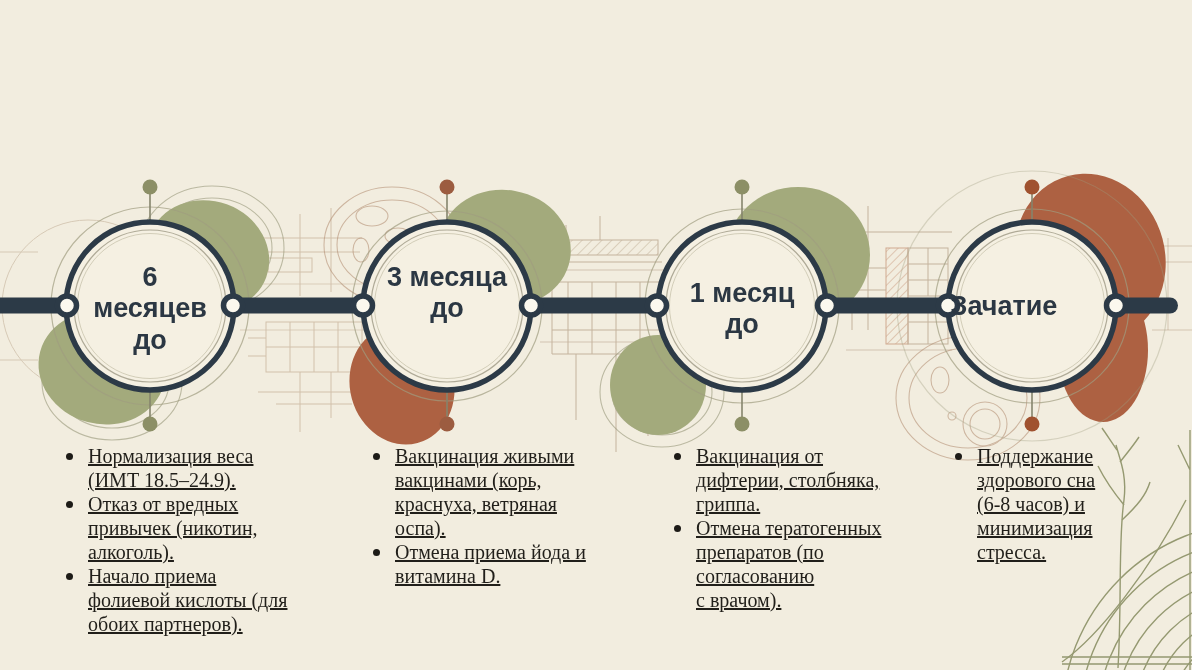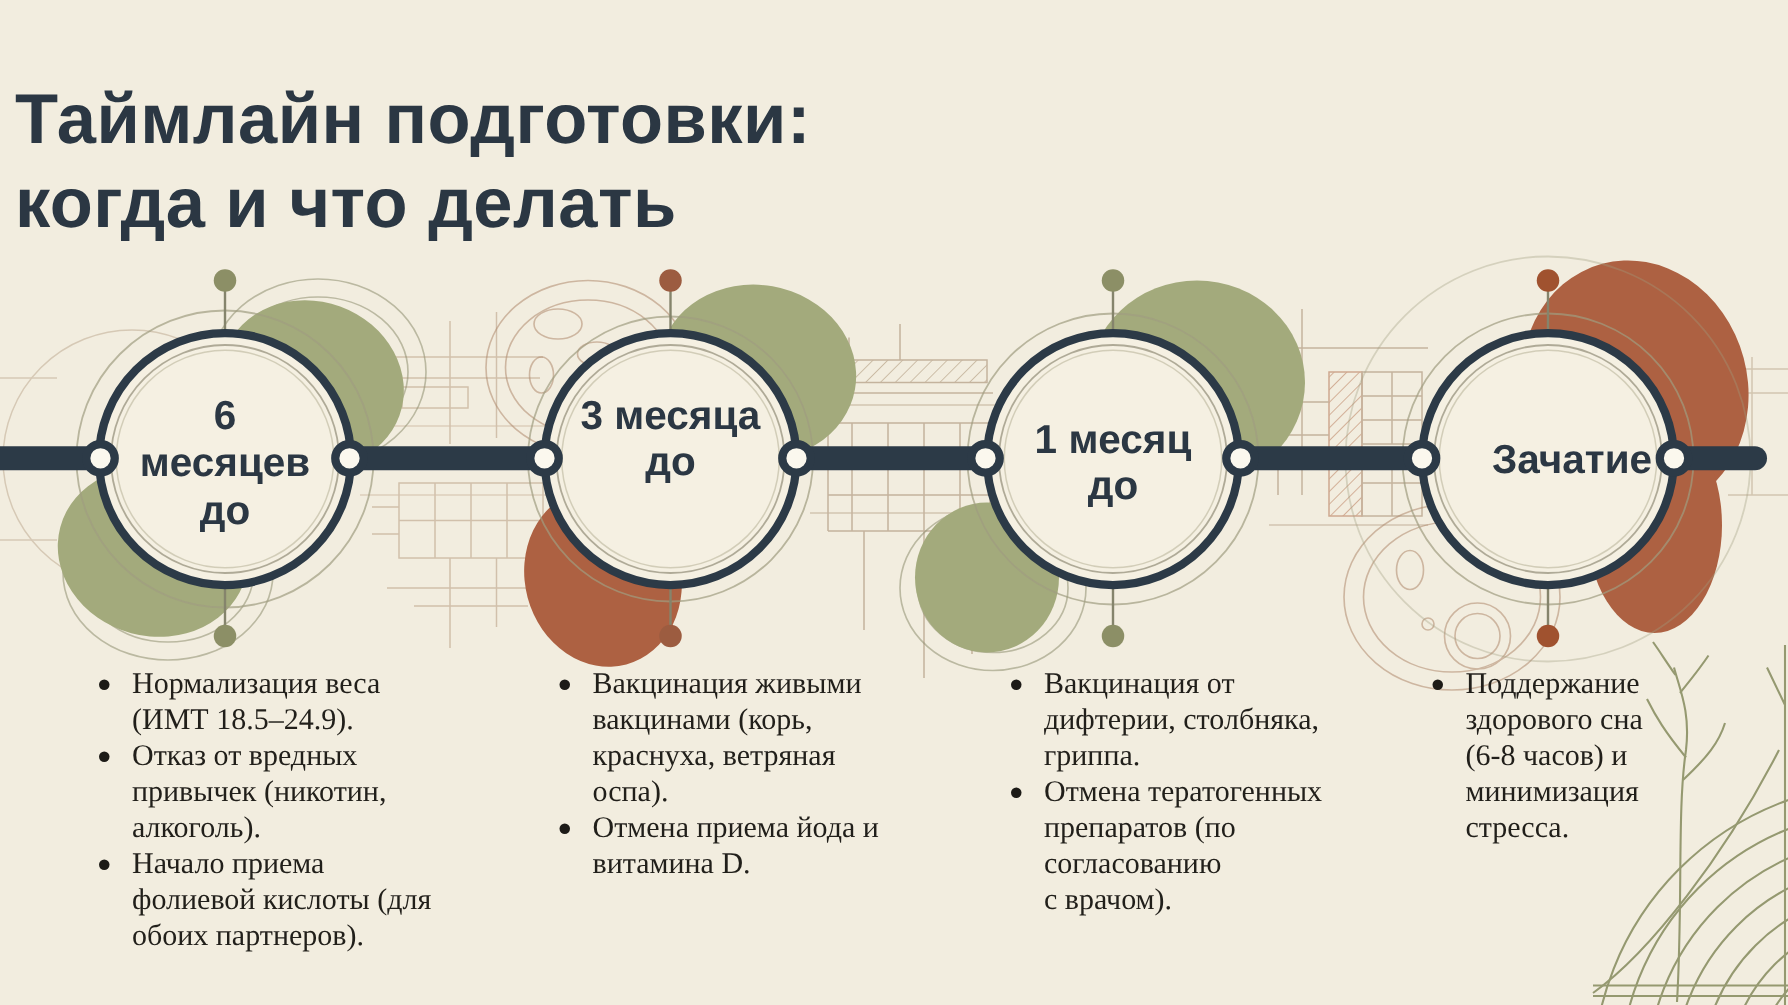--- a/index.html
+++ b/index.html
@@ -3,25 +3,25 @@
 <meta charset="utf-8">
 <style>
   html,body{margin:0;padding:0;background:#e8e4d8;}
   .page{position:relative;width:1192px;height:670px;background:#f2eddf;overflow:hidden;
         font-family:"Liberation Sans",sans-serif;}
   svg.decor{position:absolute;left:0;top:0;width:1192px;height:670px;}
   .title{position:absolute;left:10px;top:20px;font-size:47px;font-weight:700;color:#2b3743;
          line-height:1.18;letter-spacing:.3px;white-space:pre-line;z-index:3;}
   .m-label{position:absolute;transform:translate(-50%,-50%);width:172px;text-align:center;
            font-weight:700;font-size:27px;line-height:1.16;color:#2b3743;white-space:pre-line;z-index:3;}
-  .m1{left:150px;top:309px}.m2{left:447px;top:293px}.m3{left:742px;top:309px}.m4{left:1048px;top:307px}
+  .m1{left:150px;top:309px}.m2{left:447px;top:293px}.m3{left:742px;top:309px}.m4{left:1004px;top:307px}
   .list{position:absolute;top:444px;width:290px;margin:0;padding:0;list-style:none;
         font-family:"Liberation Serif",serif;font-size:20px;line-height:24px;color:#211f1a;z-index:3;}
   .l1{left:62px}.l2{left:369px}.l3{left:670px}.l4{left:951px;width:210px}
-  .list li{position:relative;padding-left:26px;white-space:pre-line;}
+  .list li{position:relative;padding-left:26px;white-space:pre-line;text-decoration:underline;}
   .list li::before{content:"";position:absolute;left:4px;top:8.5px;width:7px;height:7px;
                    border-radius:50%;background:#1d1b17;}
 </style>
 </head>
 <body>
 
 <div class="page">
 
   <svg class="decor" viewBox="0 0 1192 670">
     <defs>
@@ -205,22 +205,20 @@
       <path d="M1190 430 V670 M1190 470 L1178 445"></path>
       <path d="M1118 668 C1122 600 1118 540 1124 500 C1127 475 1120 460 1116 445"></path>
       <path d="M1124 505 C1110 488 1104 478 1098 466"></path>
       <path d="M1122 520 C1138 505 1146 495 1150 482"></path>
       <path d="M1117 450 C1110 440 1107 435 1102 428"></path>
       <path d="M1120 462 C1128 452 1133 446 1139 437"></path>
       <path d="M1062 662 C1100 635 1150 570 1186 500"></path>
     </g>
   </svg>
 
-  <h1 class="title">Таймлайн подготовки:
-когда и что делать</h1>
 
   <div class="m-label m1">6
 месяцев
 до</div>
   <div class="m-label m2">3 месяца
 до</div>
   <div class="m-label m3">1 месяц
 до</div>
   <div class="m-label m4">Зачатие</div>
 

